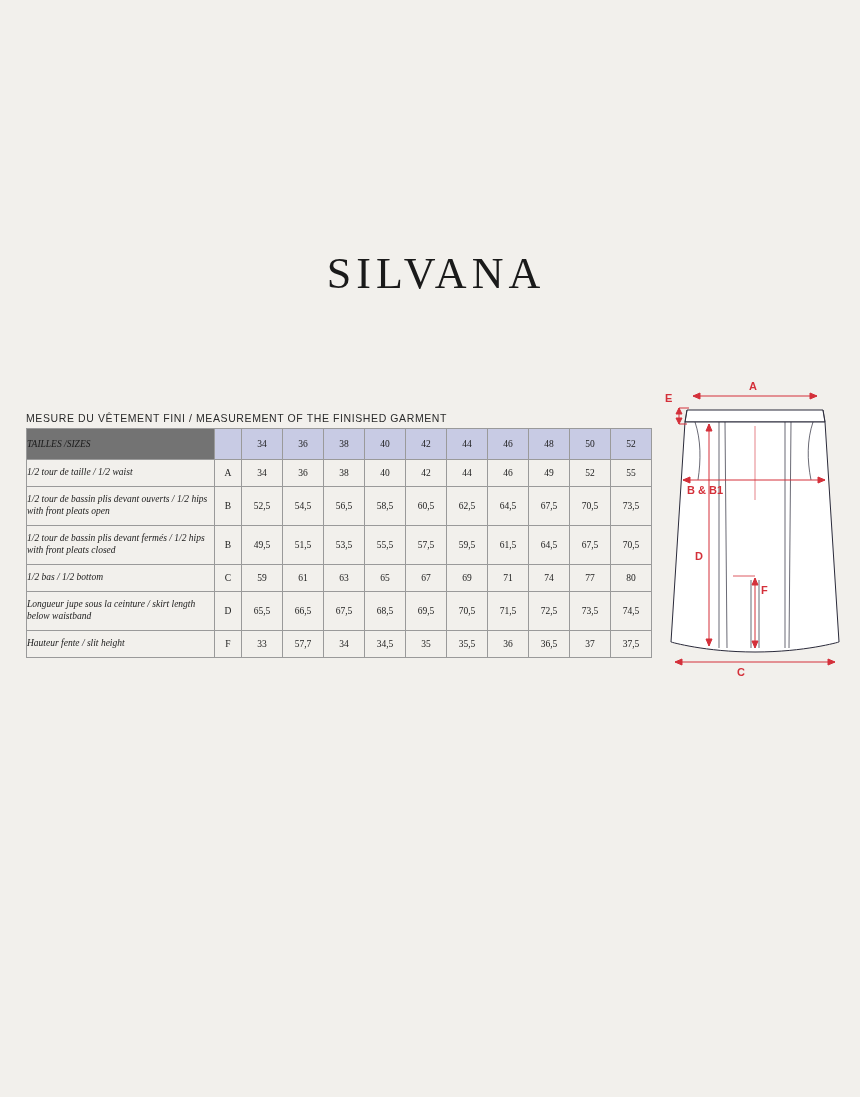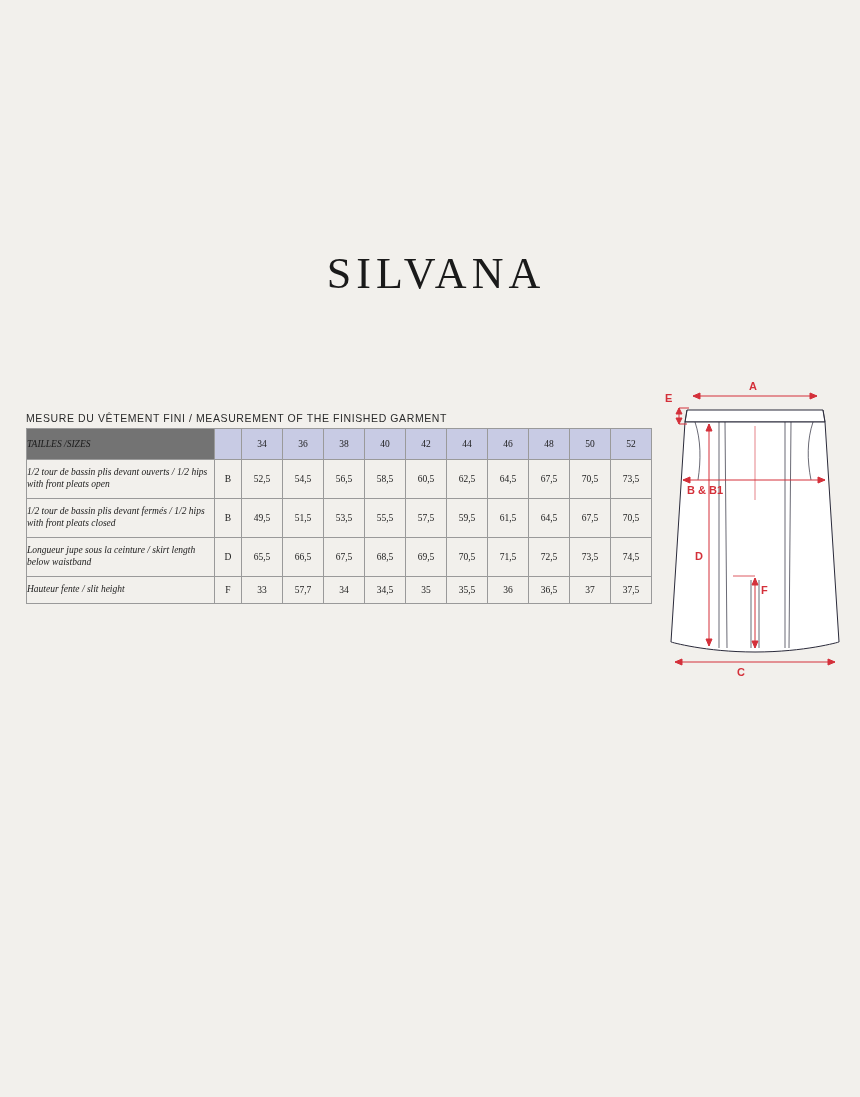--- a/index.html
+++ b/index.html
@@ -137,20 +137,34 @@
           <th class="head-size">42</th>
           <th class="head-size">44</th>
           <th class="head-size">46</th>
           <th class="head-size">48</th>
           <th class="head-size">50</th>
           <th class="head-size">52</th>
         </tr>
       </thead>
       <tbody>
 
+        <tr>
+          <td class="row-label">1/2 tour de taille  / 1/2 waist</td>
+          <td class="row-letter">A</td>
+          <td class="val">34</td>
+          <td class="val">36</td>
+          <td class="val">38</td>
+          <td class="val">40</td>
+          <td class="val">42</td>
+          <td class="val">44</td>
+          <td class="val">46</td>
+          <td class="val">49</td>
+          <td class="val">52</td>
+          <td class="val">55</td>
+        </tr>
 
         <tr class="tall">
           <td class="row-label">1/2 tour de bassin plis devant ouverts / 1/2 hips with front pleats open</td>
           <td class="row-letter">B</td>
           <td class="val">52,5</td>
           <td class="val">54,5</td>
           <td class="val">56,5</td>
           <td class="val">58,5</td>
           <td class="val">60,5</td>
           <td class="val">62,5</td>
@@ -168,20 +182,34 @@
           <td class="val">53,5</td>
           <td class="val">55,5</td>
           <td class="val">57,5</td>
           <td class="val">59,5</td>
           <td class="val">61,5</td>
           <td class="val">64,5</td>
           <td class="val">67,5</td>
           <td class="val">70,5</td>
         </tr>
 
+        <tr>
+          <td class="row-label">1/2 bas / 1/2 bottom</td>
+          <td class="row-letter">C</td>
+          <td class="val">59</td>
+          <td class="val">61</td>
+          <td class="val">63</td>
+          <td class="val">65</td>
+          <td class="val">67</td>
+          <td class="val">69</td>
+          <td class="val">71</td>
+          <td class="val">74</td>
+          <td class="val">77</td>
+          <td class="val">80</td>
+        </tr>
 
         <tr class="tall">
           <td class="row-label">Longueur jupe sous la ceinture / skirt length below waistband</td>
           <td class="row-letter">D</td>
           <td class="val">65,5</td>
           <td class="val">66,5</td>
           <td class="val">67,5</td>
           <td class="val">68,5</td>
           <td class="val">69,5</td>
           <td class="val">70,5</td>

